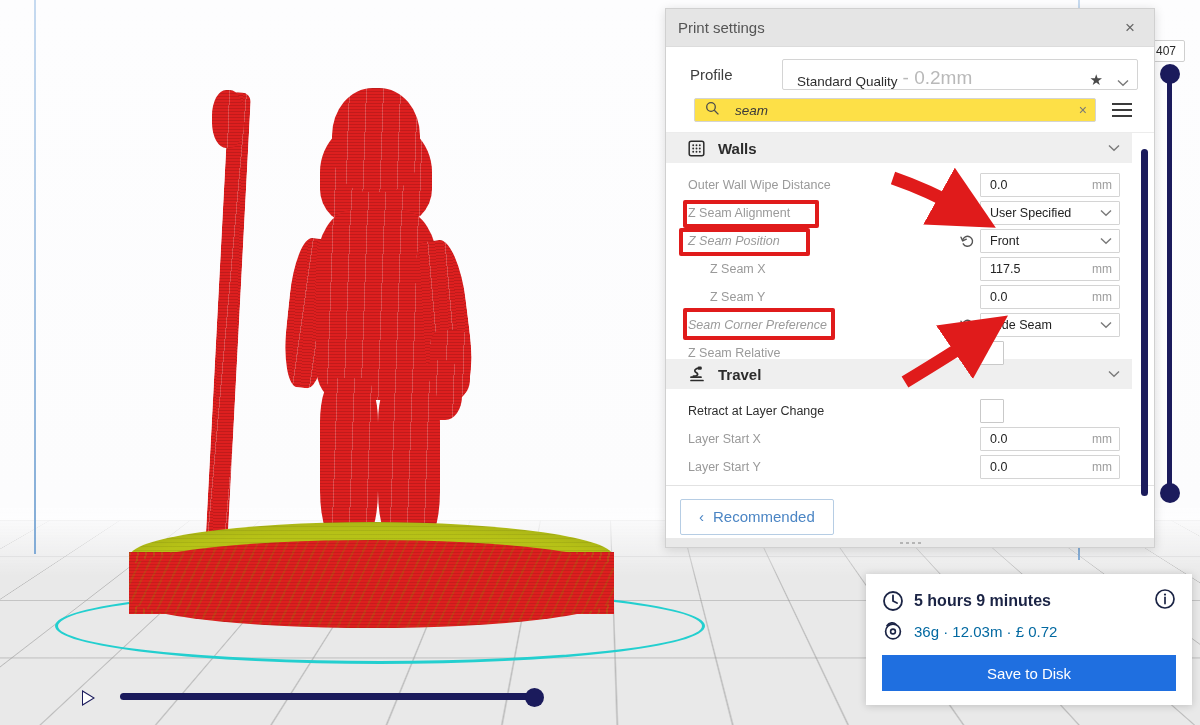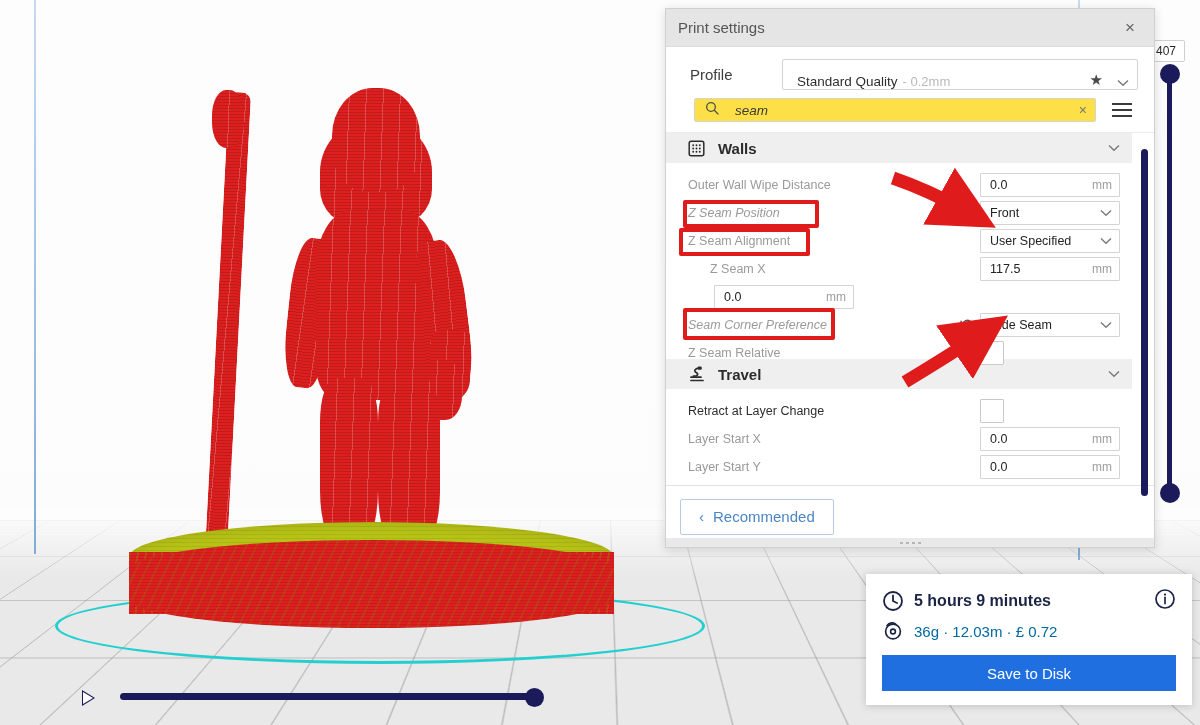--- a/index.html
+++ b/index.html
@@ -171,21 +171,21 @@
     color: #666; font-size: 17px; cursor: pointer;
   }
 
   .profile-row { display: flex; align-items: center; padding: 12px 16px 8px 24px; }
   .profile-label { width: 92px; font-size: 15px; color: #3d3d3d; }
   .profile-select {
     flex: 1; height: 31px; border: 1px solid #d4d4d4; background: #fff;
     display: flex; align-items: flex-end; padding: 0 8px 0 14px; border-radius: 2px;
   }
   .profile-name { font-size: 13.5px; color: #2e2e2e; }
-  .profile-sub { font-size: 13px; color: #b9b9b9; margin-left: 5px; }
+  .profile-sub { font-size: 19px; color: #b9b9b9; margin-left: 5px; }
   .profile-spacer { flex: 1; }
   .star-icon { color: #4a4a4a; font-size: 15px; margin-right: 14px; }
   .chev { color: #7a7a7a; font-size: 11px; }
 
   .search-row { display: flex; align-items: center; padding: 0 16px 10px 28px; }
   .search-box {
     flex: 1; height: 24px; border: 1px solid #d4d4d4; background: #fde047;
     display: flex; align-items: center; padding: 0 8px 0 10px; border-radius: 2px;
   }
   .search-ico { width: 18px; color: #4c4c4c; font-size: 14px; }
@@ -376,53 +376,54 @@
           </div>
           <div class="set-row">
             <span class="set-label">Outer Wall Wipe Distance</span>
             <span class="revert empty"></span>
             <span class="val-field">
               <span class="val-text">0.0</span>
               <span class="val-unit">mm</span>
             </span>
           </div>
           <div class="set-row">
+            <span class="set-label">Z Seam Alignment</span>
+            <span class="revert empty"></span>
+            <span class="val-field">
+              <span class="val-text">User Specified</span>
+              <span class="chev"><svg width="12" height="8" viewBox="0 0 12 8">
+                  <path d="M1 1.5 L6 6.3 L11 1.5" stroke="#7a7a7a" stroke-width="1.4" fill="none"></path>
+                </svg></span>
+            </span>
+          </div>
+          <div class="set-row">
             <span class="set-label ital">Z Seam Position</span>
             <span class="revert">
               <svg width="15" height="15" viewBox="0 0 15 15">
                 <path d="M2.6 6.4 A5 5 0 1 1 3.2 9.8" stroke="#555" stroke-width="1.4" fill="none" stroke-linecap="round"></path>
                 <path d="M1 3.2 L2.7 6.9 L6.3 5.2" stroke="#555" stroke-width="1.4" fill="none" stroke-linejoin="round" stroke-linecap="round"></path>
               </svg>
             </span>
             <span class="val-field">
               <span class="val-text">Front</span>
               <span class="chev"><svg width="12" height="8" viewBox="0 0 12 8">
                   <path d="M1 1.5 L6 6.3 L11 1.5" stroke="#7a7a7a" stroke-width="1.4" fill="none"></path>
                 </svg></span>
             </span>
           </div>
           <div class="set-row">
-            <span class="set-label">Z Seam Alignment</span>
-            <span class="revert empty"></span>
-            <span class="val-field">
-              <span class="val-text">User Specified</span>
-              <span class="chev"><svg width="12" height="8" viewBox="0 0 12 8">
-                  <path d="M1 1.5 L6 6.3 L11 1.5" stroke="#7a7a7a" stroke-width="1.4" fill="none"></path>
-                </svg></span>
-            </span>
-          </div>
-          <div class="set-row">
             <span class="set-label lvl2">Z Seam X</span>
             <span class="revert empty"></span>
             <span class="val-field">
               <span class="val-text">117.5</span>
               <span class="val-unit">mm</span>
             </span>
           </div>
           <div class="set-row">
+            <span class="set-label lvl2">Z Seam Y</span>
             <span class="revert empty"></span>
             <span class="val-field">
               <span class="val-text">0.0</span>
               <span class="val-unit">mm</span>
             </span>
           </div>
           <div class="set-row">
             <span class="set-label ital">Seam Corner Preference</span>
             <span class="revert">
               <svg width="15" height="15" viewBox="0 0 15 15">

